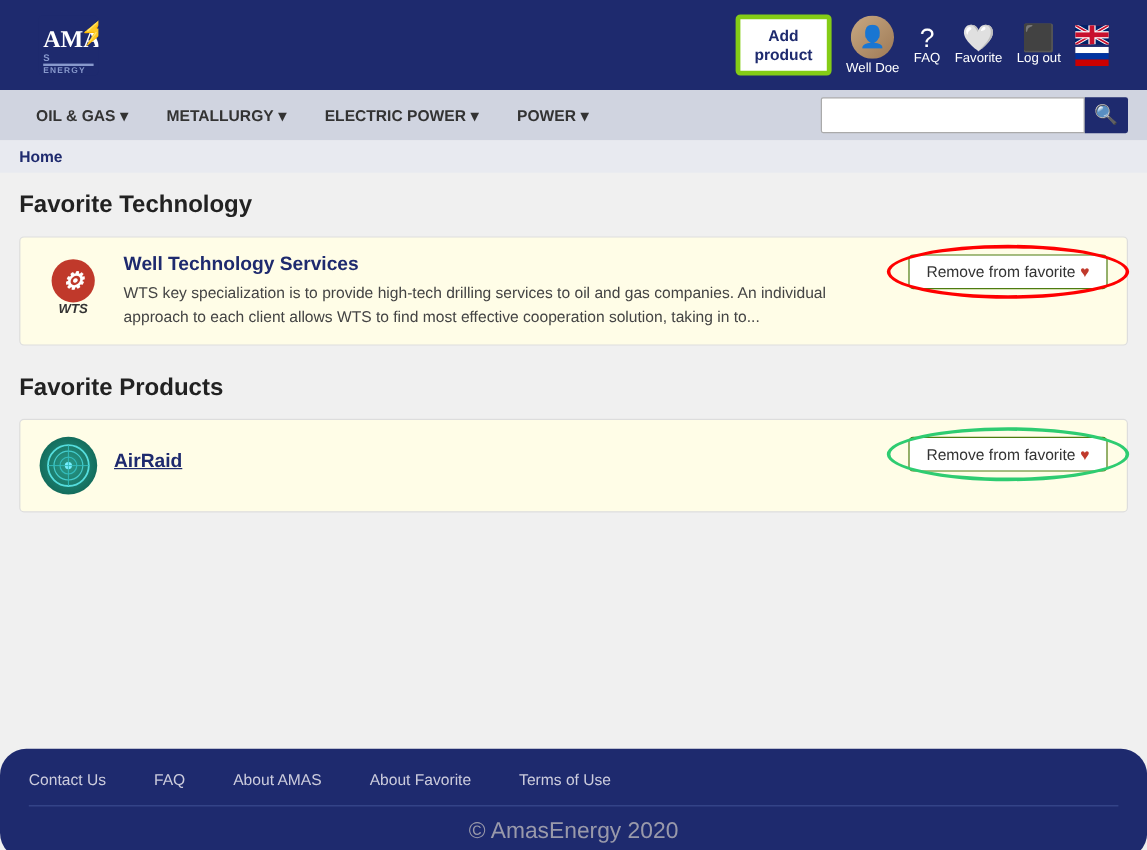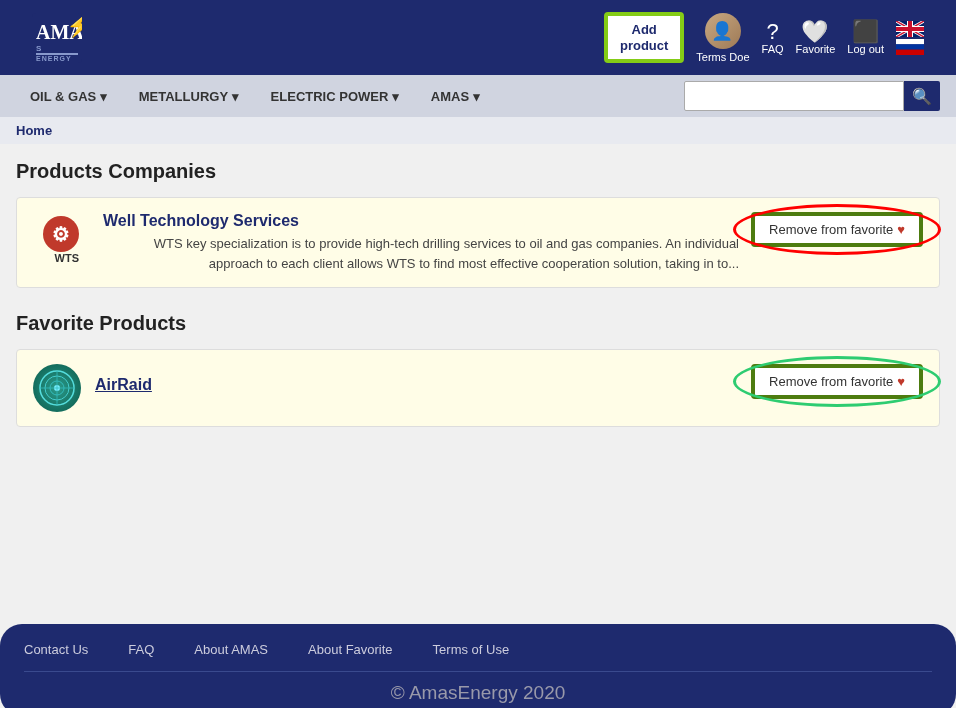--- a/index.html
+++ b/index.html
@@ -194,21 +194,22 @@
       width: 56px;
       height: 56px;
       display: flex;
       align-items: center;
       justify-content: center;
       flex-shrink: 0;
     }
     .wts-logo {
       display: flex;
       flex-direction: column;
-      align-items: flex-end;
+      align-items: center;
+      font-style: italic;
     }
     .wts-icon {
       width: 36px;
       height: 36px;
       background: #c0392b;
       border-radius: 50%;
       display: flex;
       align-items: center;
       justify-content: center;
       color: white;
@@ -229,31 +230,30 @@
     .fav-company-name {
       font-size: 16px;
       font-weight: bold;
       color: #1e2a6e;
       margin-bottom: 4px;
     }
     .fav-company-desc {
       font-size: 13px;
       color: #444;
       line-height: 1.5;
-      text-align: right;
     }
 
     .remove-btn-wrapper {
       position: relative;
       flex-shrink: 0;
       margin-left: 12px;
     }
     .remove-btn {
       background: white;
-      border: 4px solid #4d7c0f;
+      border: 1px solid #4d7c0f;
       border-radius: 4px;
       padding: 6px 14px;
       font-size: 13px;
       cursor: pointer;
       color: #333;
       display: flex;
       align-items: center;
       gap: 4px;
       white-space: nowrap;
     }
@@ -347,21 +347,21 @@
   <div class="header-right">
     <button class="add-product-btn">
       <span>Add</span><br>
       <span>product</span>
     </button>
 
     <div class="header-user">
       <div class="avatar">
         <div class="avatar-img">👤</div>
       </div>
-      <span>Terms Doe</span>
+      <span>Well Doe</span>
     </div>
 
     <div class="header-icon-item">
       <span class="icon-sym">?</span>
       <span>FAQ</span>
     </div>
 
     <div class="header-icon-item">
       <span class="icon-sym">🤍</span>
       <span>Favorite</span>
@@ -404,39 +404,39 @@
   </div>
   <div class="nav-item">
     <span>METALLURGY</span>
     <span>▾</span>
   </div>
   <div class="nav-item">
     <span>ELECTRIC POWER</span>
     <span>▾</span>
   </div>
   <div class="nav-item">
-    <span>AMAS</span>
+    <span>POWER</span>
     <span>▾</span>
   </div>
 
   <div class="nav-search">
     <input type="text" placeholder="" style="">
     <button class="nav-search-btn">
       <span>🔍</span>
     </button>
   </div>
 </nav>
 
 <div class="breadcrumb">
   <a href="#">Home</a>
 </div>
 
 <main class="main-content">
 
-  <h2 class="section-title">Products Companies</h2>
+  <h2 class="section-title">Favorite Technology</h2>
 
   <div class="fav-card">
     <div class="fav-card-header">
       <div class="fav-card-left">
         <div class="company-logo-box">
           <div class="wts-logo">
             <div class="wts-icon"></div>
             <span class="wts-text">WTS</span>
           </div>
         </div>

